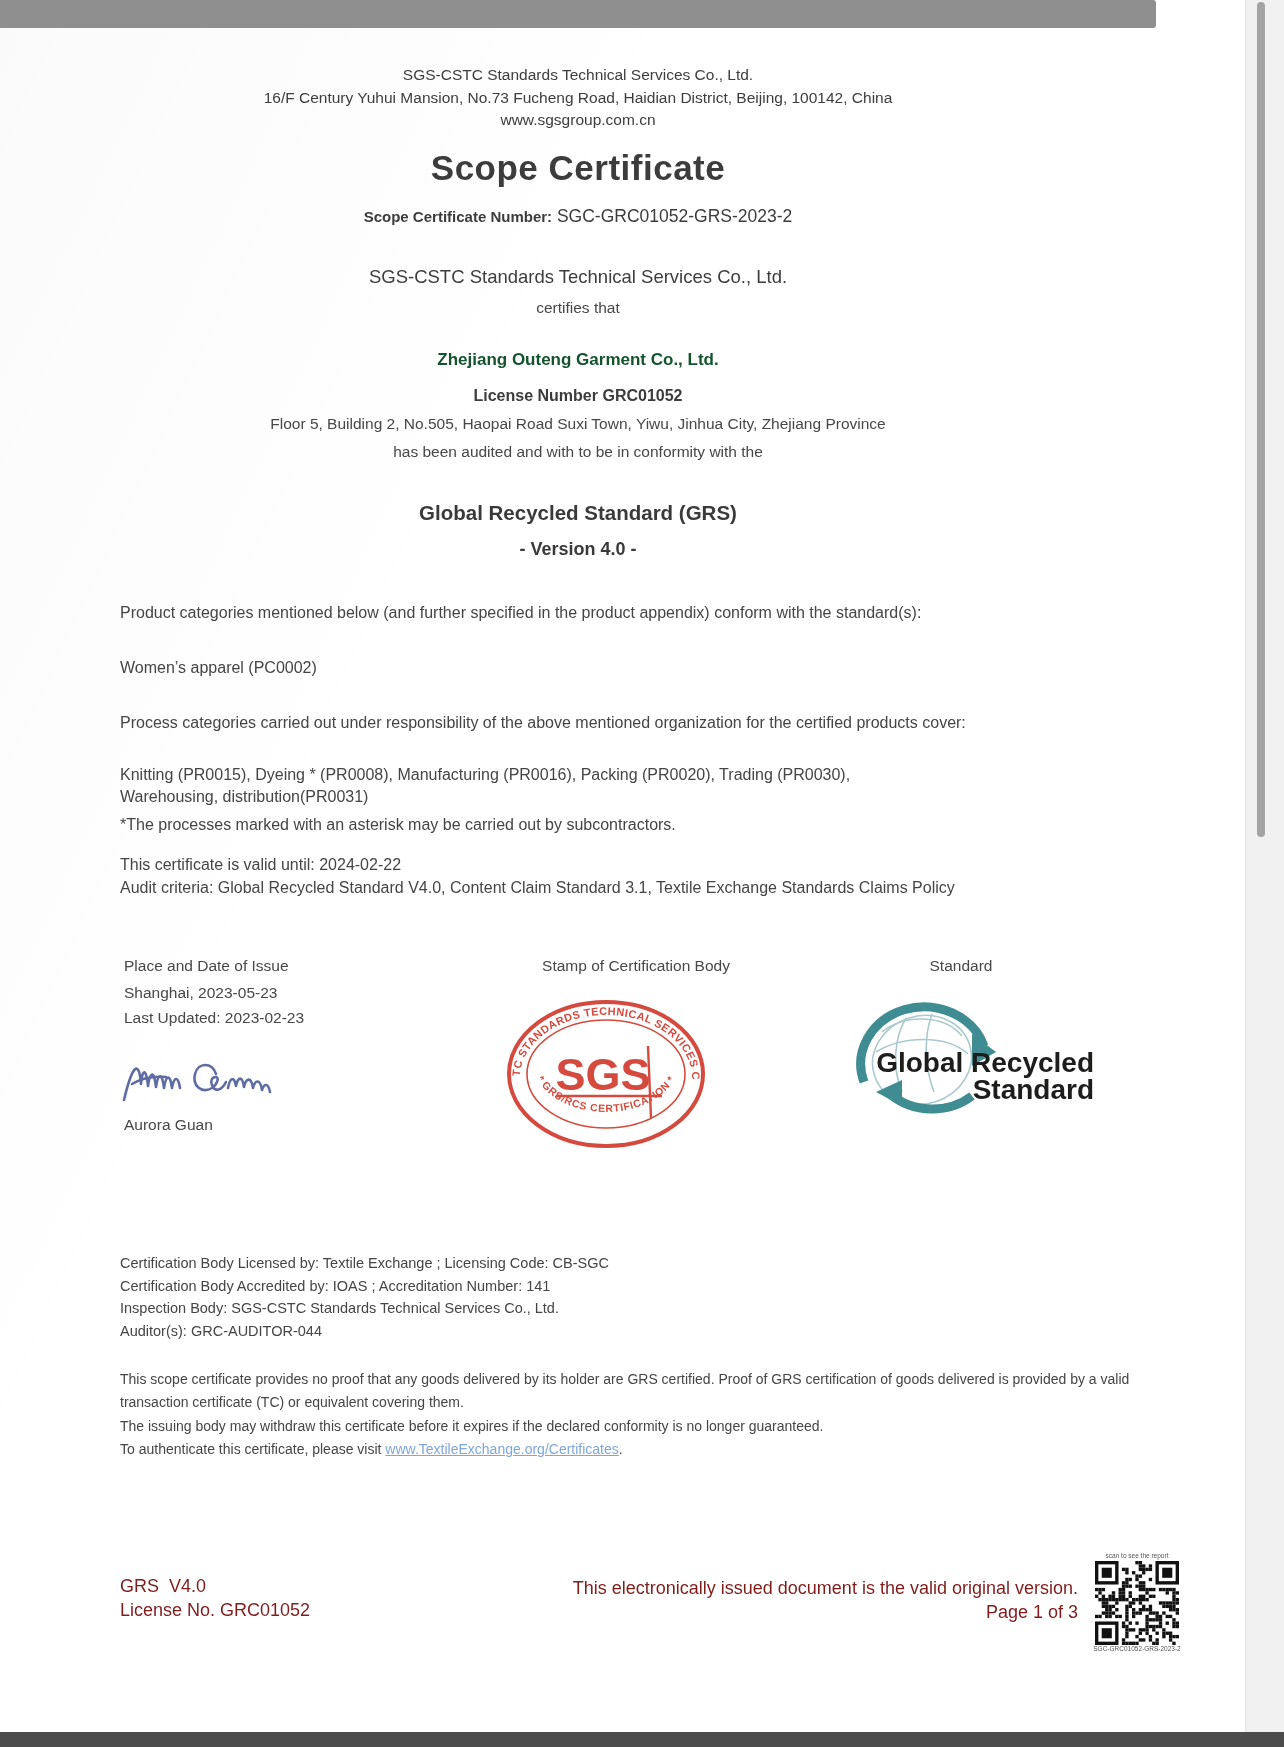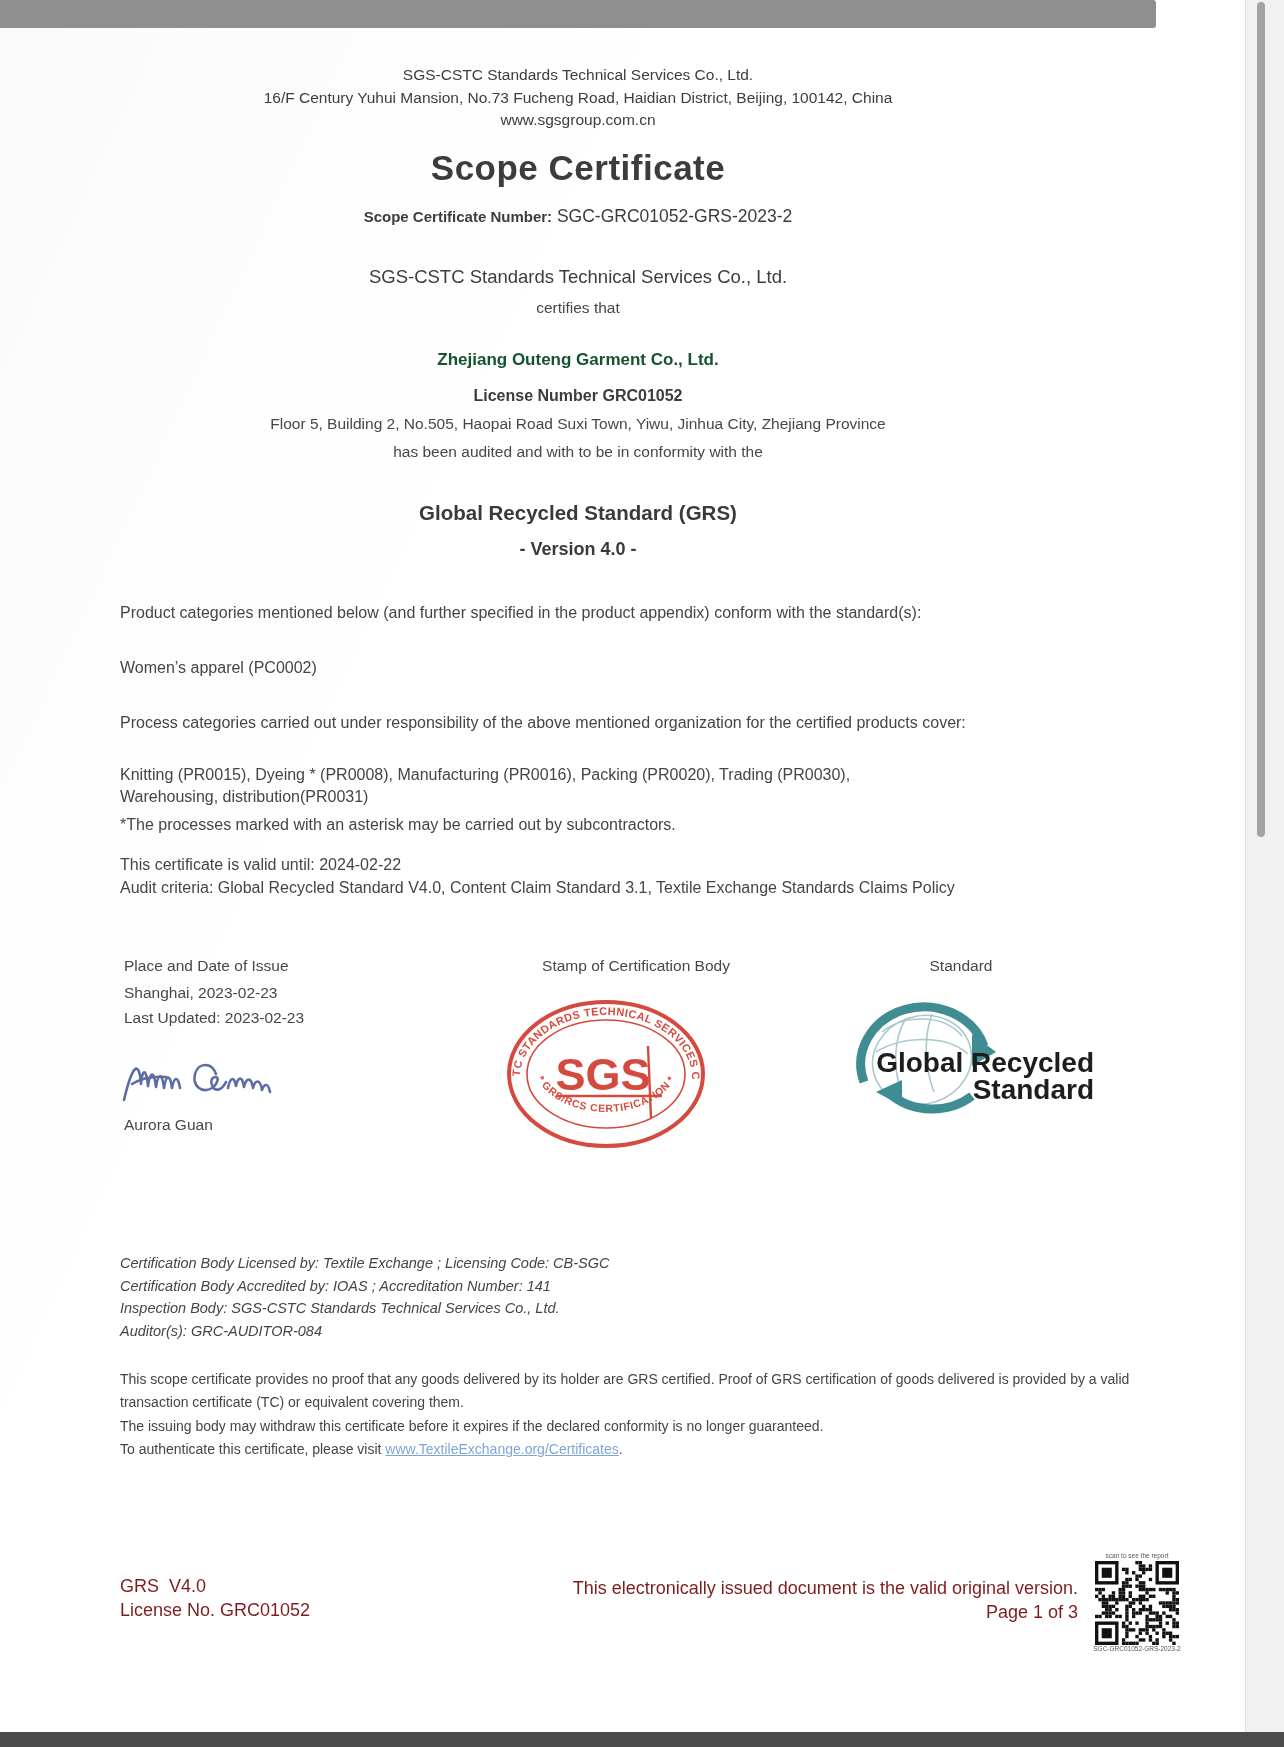--- a/index.html
+++ b/index.html
@@ -19,21 +19,21 @@
   .certnum-label{font-size:15px;font-weight:bold;color:#3c3c3c;margin-top:24px;}
   .certnum-value{font-size:17.5px;color:#3c3c3c;}
   .issuer{font-size:18.5px;color:#3d3d3d;}
   .small{font-size:15.5px;color:#474747;}
   .company-name{font-size:17px;font-weight:bold;color:#14532d;}
   .license{font-size:16px;font-weight:bold;color:#3c3c3c;}
   .std-name{font-size:20.5px;font-weight:bold;color:#3a3a3a;}
   .std-ver{font-size:18px;font-weight:bold;color:#3a3a3a;}
   .bodytxt{font-size:16px;color:#454545;line-height:22px;}
   .col-label{font-size:15.5px;color:#474747;}
-  .info-block{font-size:14.5px;color:#454545;line-height:22.5px;font-style:italic;}
+  .info-block{font-size:14.5px;color:#454545;line-height:22.5px;}
   .disc{font-size:14px;color:#454545;line-height:23px;}
   .disc a{color:#7fa6d9;text-decoration:underline;}
   .foot{font-size:18px;color:#7f1d1d;line-height:24px;}
   .pre{white-space:pre;}
   .qr-caption{font-size:6.5px;color:#555;text-align:center;line-height:8px;
               width:90px;overflow:hidden;white-space:nowrap;}
 </style>
 </head>
 <body>
 
@@ -71,21 +71,21 @@
   <div class="abs bodytxt" style="top:712px;left:114px;width:1040px;">Process categories carried out under responsibility of the above mentioned organization for the certified products cover:</div>
   <div class="abs bodytxt" style="top:764px;left:114px;width:810px;">Knitting (PR0015), Dyeing * (PR0008), Manufacturing (PR0016), Packing (PR0020), Trading (PR0030), Warehousing, distribution(PR0031)</div>
   <div class="abs bodytxt" style="top:814px;left:114px;width:1020px;">*The processes marked with an asterisk may be carried out by subcontractors.</div>
   <div class="abs bodytxt" style="top:854px;left:114px;width:1020px;">This certificate is valid until: 2024-02-22</div>
   <div class="abs bodytxt" style="top:877px;left:114px;width:1040px;">Audit criteria: Global Recycled Standard V4.0, Content Claim Standard 3.1, Textile Exchange Standards Claims Policy</div>
 
   <div class="abs col-label" style="top:957px;left:118px;">Place and Date of Issue</div>
   <div class="abs col-label" style="top:957px;left:495px;width:270px;text-align:center;">Stamp of Certification Body</div>
   <div class="abs col-label" style="top:957px;left:870px;width:170px;text-align:center;">Standard</div>
 
-  <div class="abs col-label" style="top:984px;left:118px;">Shanghai, 2023-02-23</div>
+  <div class="abs col-label" style="top:984px;left:118px;">Shanghai, 2023-05-23</div>
   <div class="abs col-label" style="top:1009px;left:118px;">Last Updated: 2023-02-23</div>
 
   <div class="abs" style="top:1044px;left:114px;width:210px;height:70px;">
     <svg width="210" height="70" viewBox="0 0 210 70">
       <g fill="none" stroke="#4e5d9b" stroke-width="2.6" stroke-linecap="round" stroke-linejoin="round" opacity="0.9">
         <path d="M4,56 C12,22 19,14 21,40 C22,26 26,22 28,42 C30,28 34,25 36,43 C38,30 42,27 44,44 C46,31 50,29 52,44 C54,33 58,31 60,44"></path>
         <path d="M12,40 C22,34 34,32 46,33"></path>
         <path d="M96,30 C92,18 78,18 75,30 C72,42 82,50 92,44 C98,40 99,33 96,33 C92,33 90,37 92,41 C95,49 102,46 106,38"></path>
         <path d="M108,44 C110,34 114,31 116,42 C118,33 122,31 124,43 C126,34 131,32 133,44 C135,36 140,34 142,46 C144,40 148,38 150,48"></path>
       </g>
@@ -132,21 +132,21 @@
       <polygon points="58,106 32,92 58,80" fill="#3f8d92"></polygon>
       <text x="250" y="72" text-anchor="end" font-family="Liberation Sans, sans-serif" font-size="28" font-weight="bold" fill="#1d1d1b">Global Recycled</text>
       <text x="250" y="99" text-anchor="end" font-family="Liberation Sans, sans-serif" font-size="28" font-weight="bold" fill="#1d1d1b">Standard</text>
     </svg>
   </div>
 
   <div class="abs info-block" style="top:1252px;left:114px;width:1020px;">
     <div>Certification Body Licensed by: Textile Exchange ; Licensing Code: CB-SGC</div>
     <div>Certification Body Accredited by: IOAS ; Accreditation Number: 141</div>
     <div>Inspection Body: SGS-CSTC Standards Technical Services Co., Ltd.</div>
-    <div>Auditor(s): GRC-AUDITOR-084</div>
+    <div>Auditor(s): GRC-AUDITOR-044</div>
   </div>
 
   <div class="abs disc" style="top:1368px;left:114px;width:1015px;">This scope certificate provides no proof that any goods delivered by its holder are GRS certified. Proof of GRS certification of goods delivered is provided by a valid transaction certificate (TC) or equivalent covering them.</div>
   <div class="abs disc" style="top:1415px;left:114px;width:1015px;">The issuing body may withdraw this certificate before it expires if the declared conformity is no longer guaranteed.</div>
   <div class="abs disc" style="top:1438px;left:114px;width:1015px;">
     <span>To authenticate this certificate, please visit </span><a href="#">www.TextileExchange.org/Certificates</a><span>.</span>
   </div>
 
   <div class="abs foot pre" style="top:1574px;left:114px;">GRS  V4.0</div>
   <div class="abs foot" style="top:1598px;left:114px;">License No. GRC01052</div>

